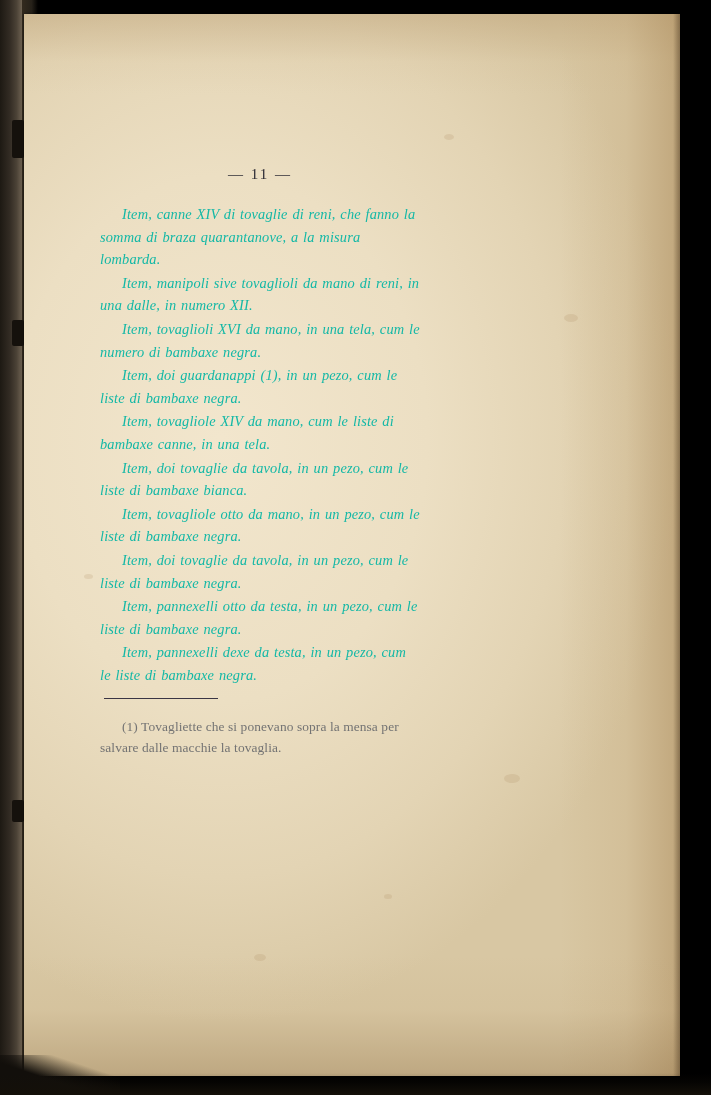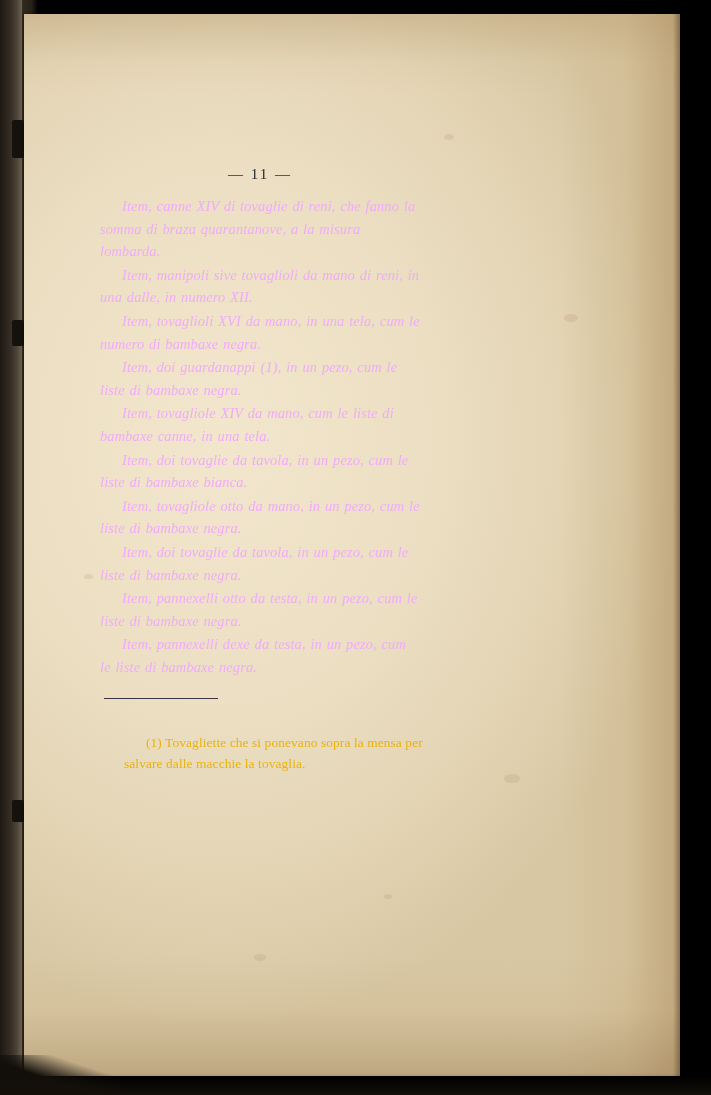--- a/index.html
+++ b/index.html
@@ -126,56 +126,55 @@
     left: 100px;
     top: 166px;
     width: 320px;
   }
 
   .folio {
     text-align: center;
     font-size: 15px;
     letter-spacing: 2px;
     color: #2b2a33;
-    margin-bottom: 12px;
+    margin-bottom: 20px;
     font-family: "Liberation Serif", serif;
   }
 
   .entry {
     font-style: italic;
     font-size: 14.4px;
     line-height: 22.6px;
-    color: #f0abfc;
+    color: #14b8a6;
     text-indent: 22px;
     margin: 0 0 1px 0;
     letter-spacing: 0.15px;
     word-spacing: 1px;
   }
 
   .rule {
     position: absolute;
     left: 104px;
     top: 698px;
     width: 114px;
     height: 1px;
     background: #3a3544;
   }
 
   .footnote {
     position: absolute;
     left: 100px;
-    top: 732px;
+    top: 716px;
     width: 325px;
     font-size: 13.4px;
     line-height: 21px;
-    color: #eab308;
+    color: #737373;
     text-indent: 22px;
     font-family: "Liberation Serif", serif;
     letter-spacing: 0.1px;
-    margin-left: 24px;
   }
 </style>
 </head>
 <body>
 
 <div id="page-scan">
 
   <div class="gutter"></div>
   <div class="gutter-shadow"></div>
 

